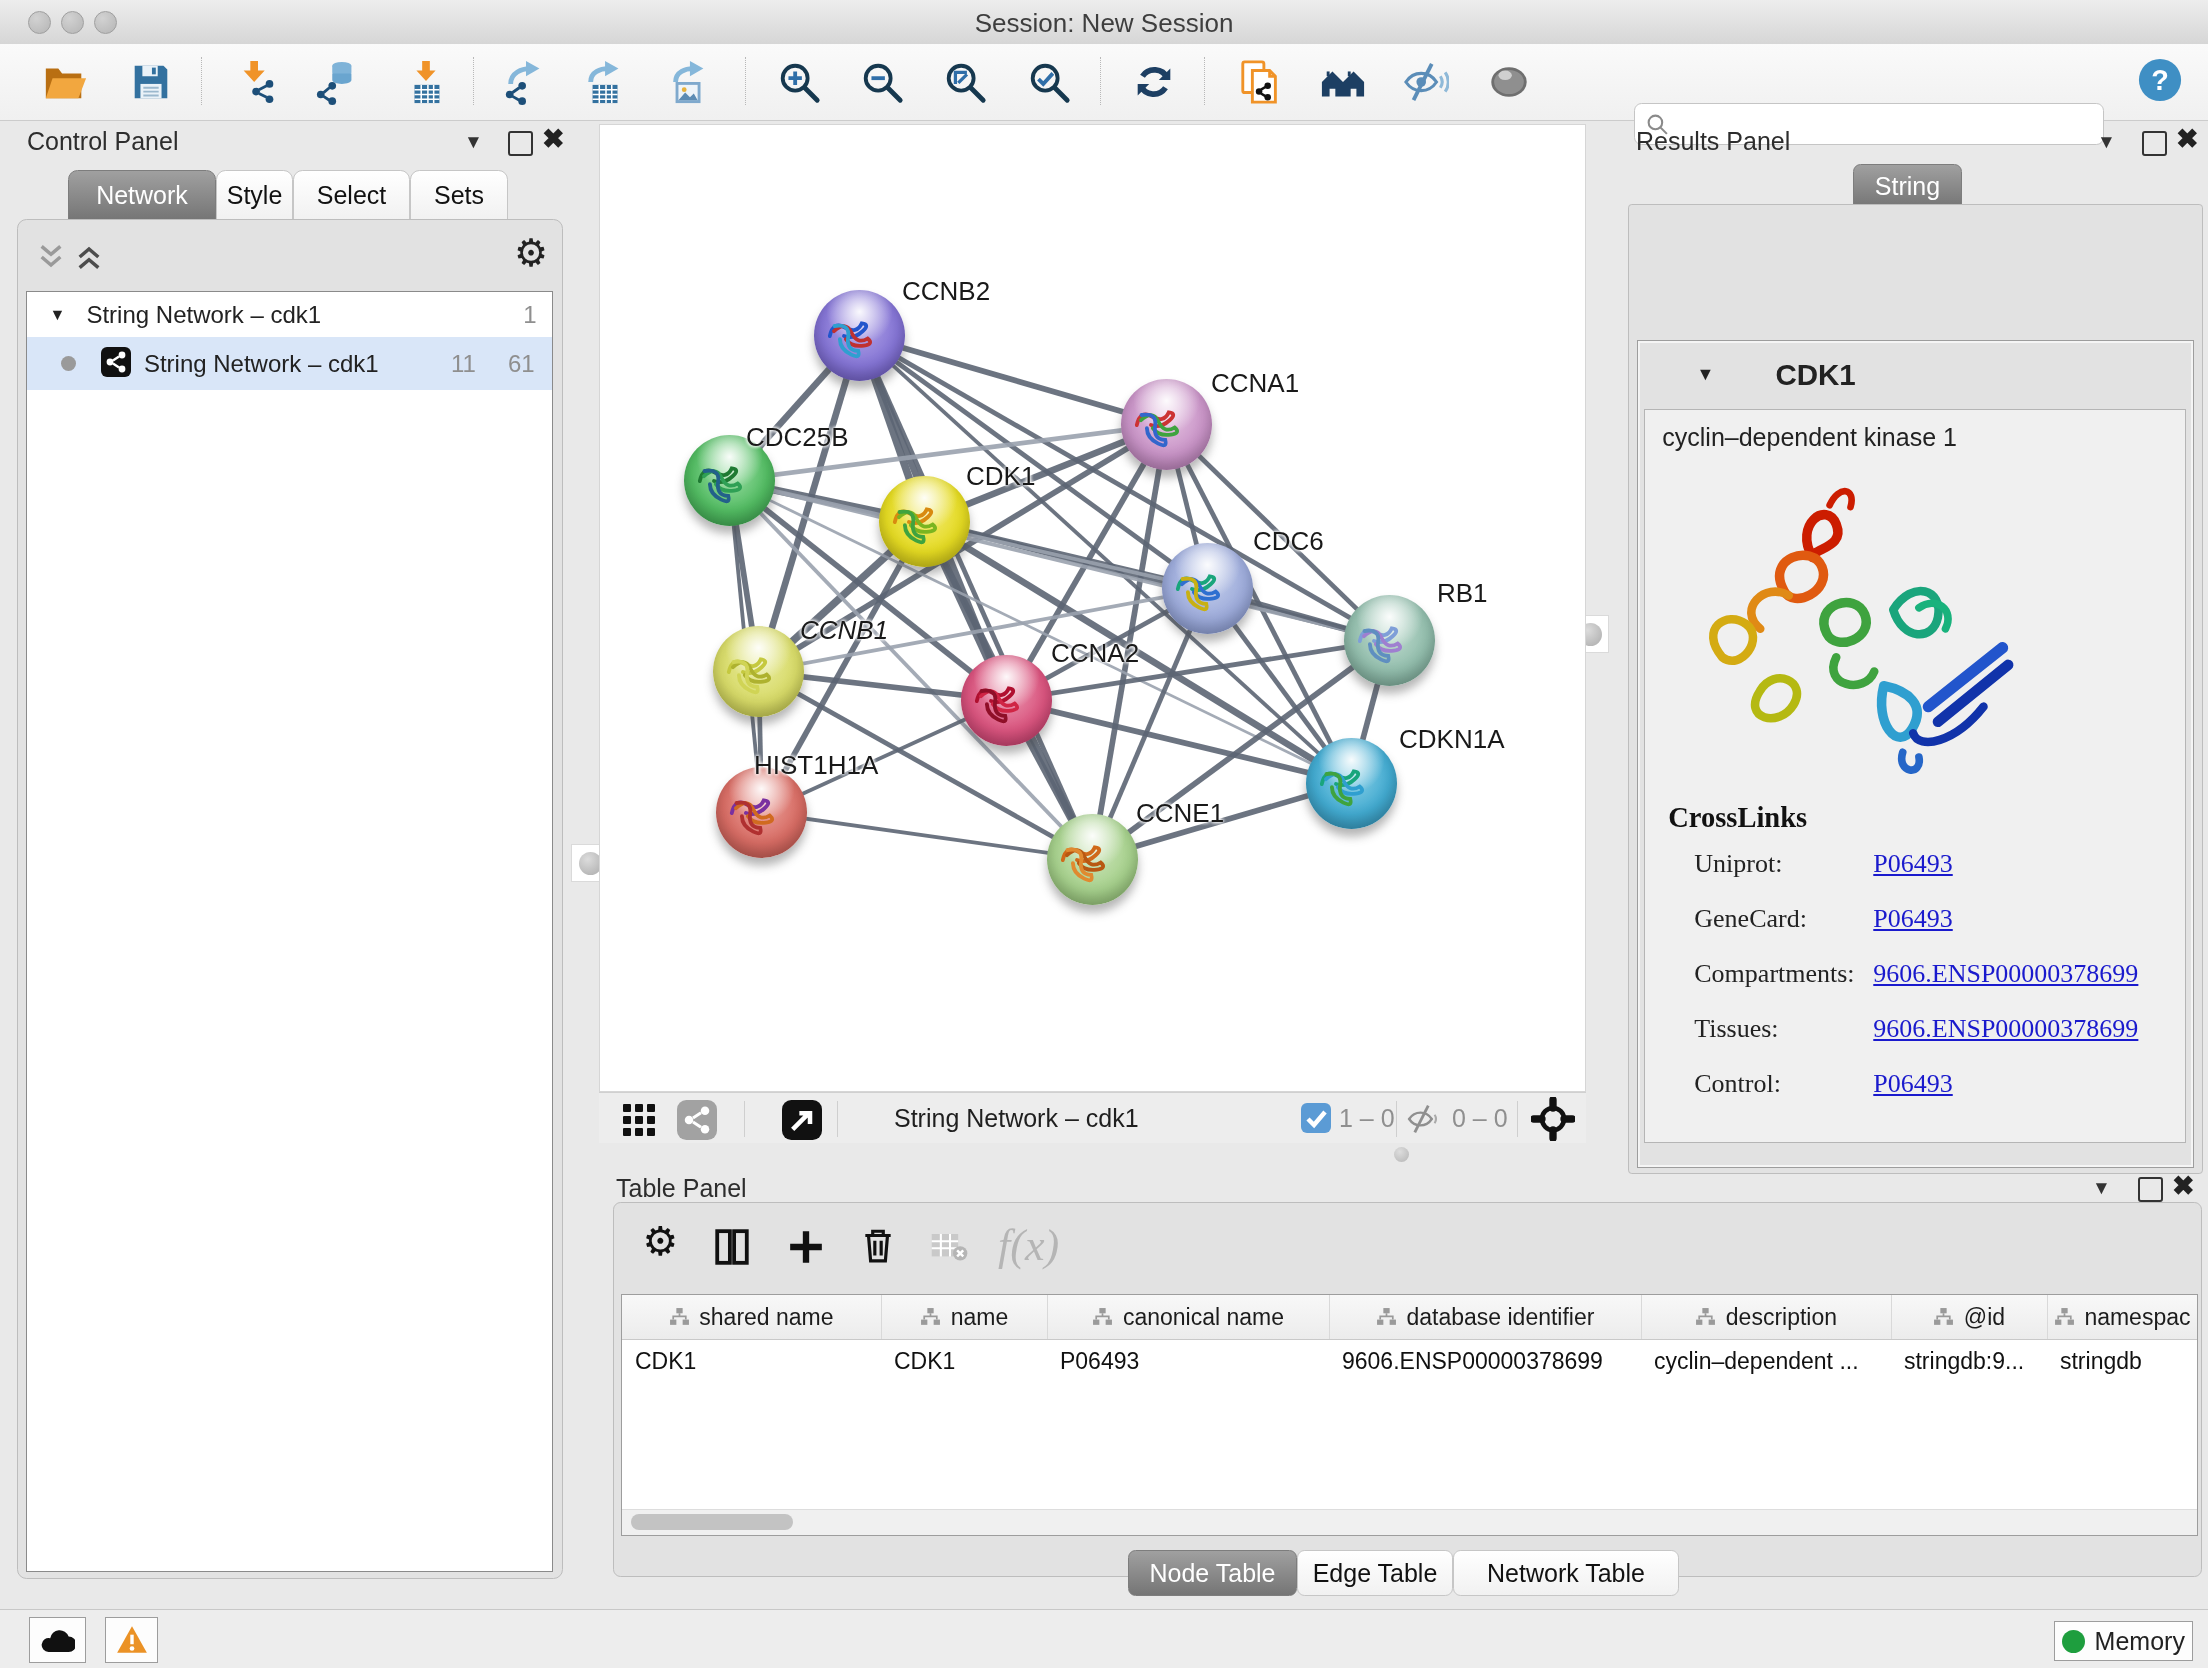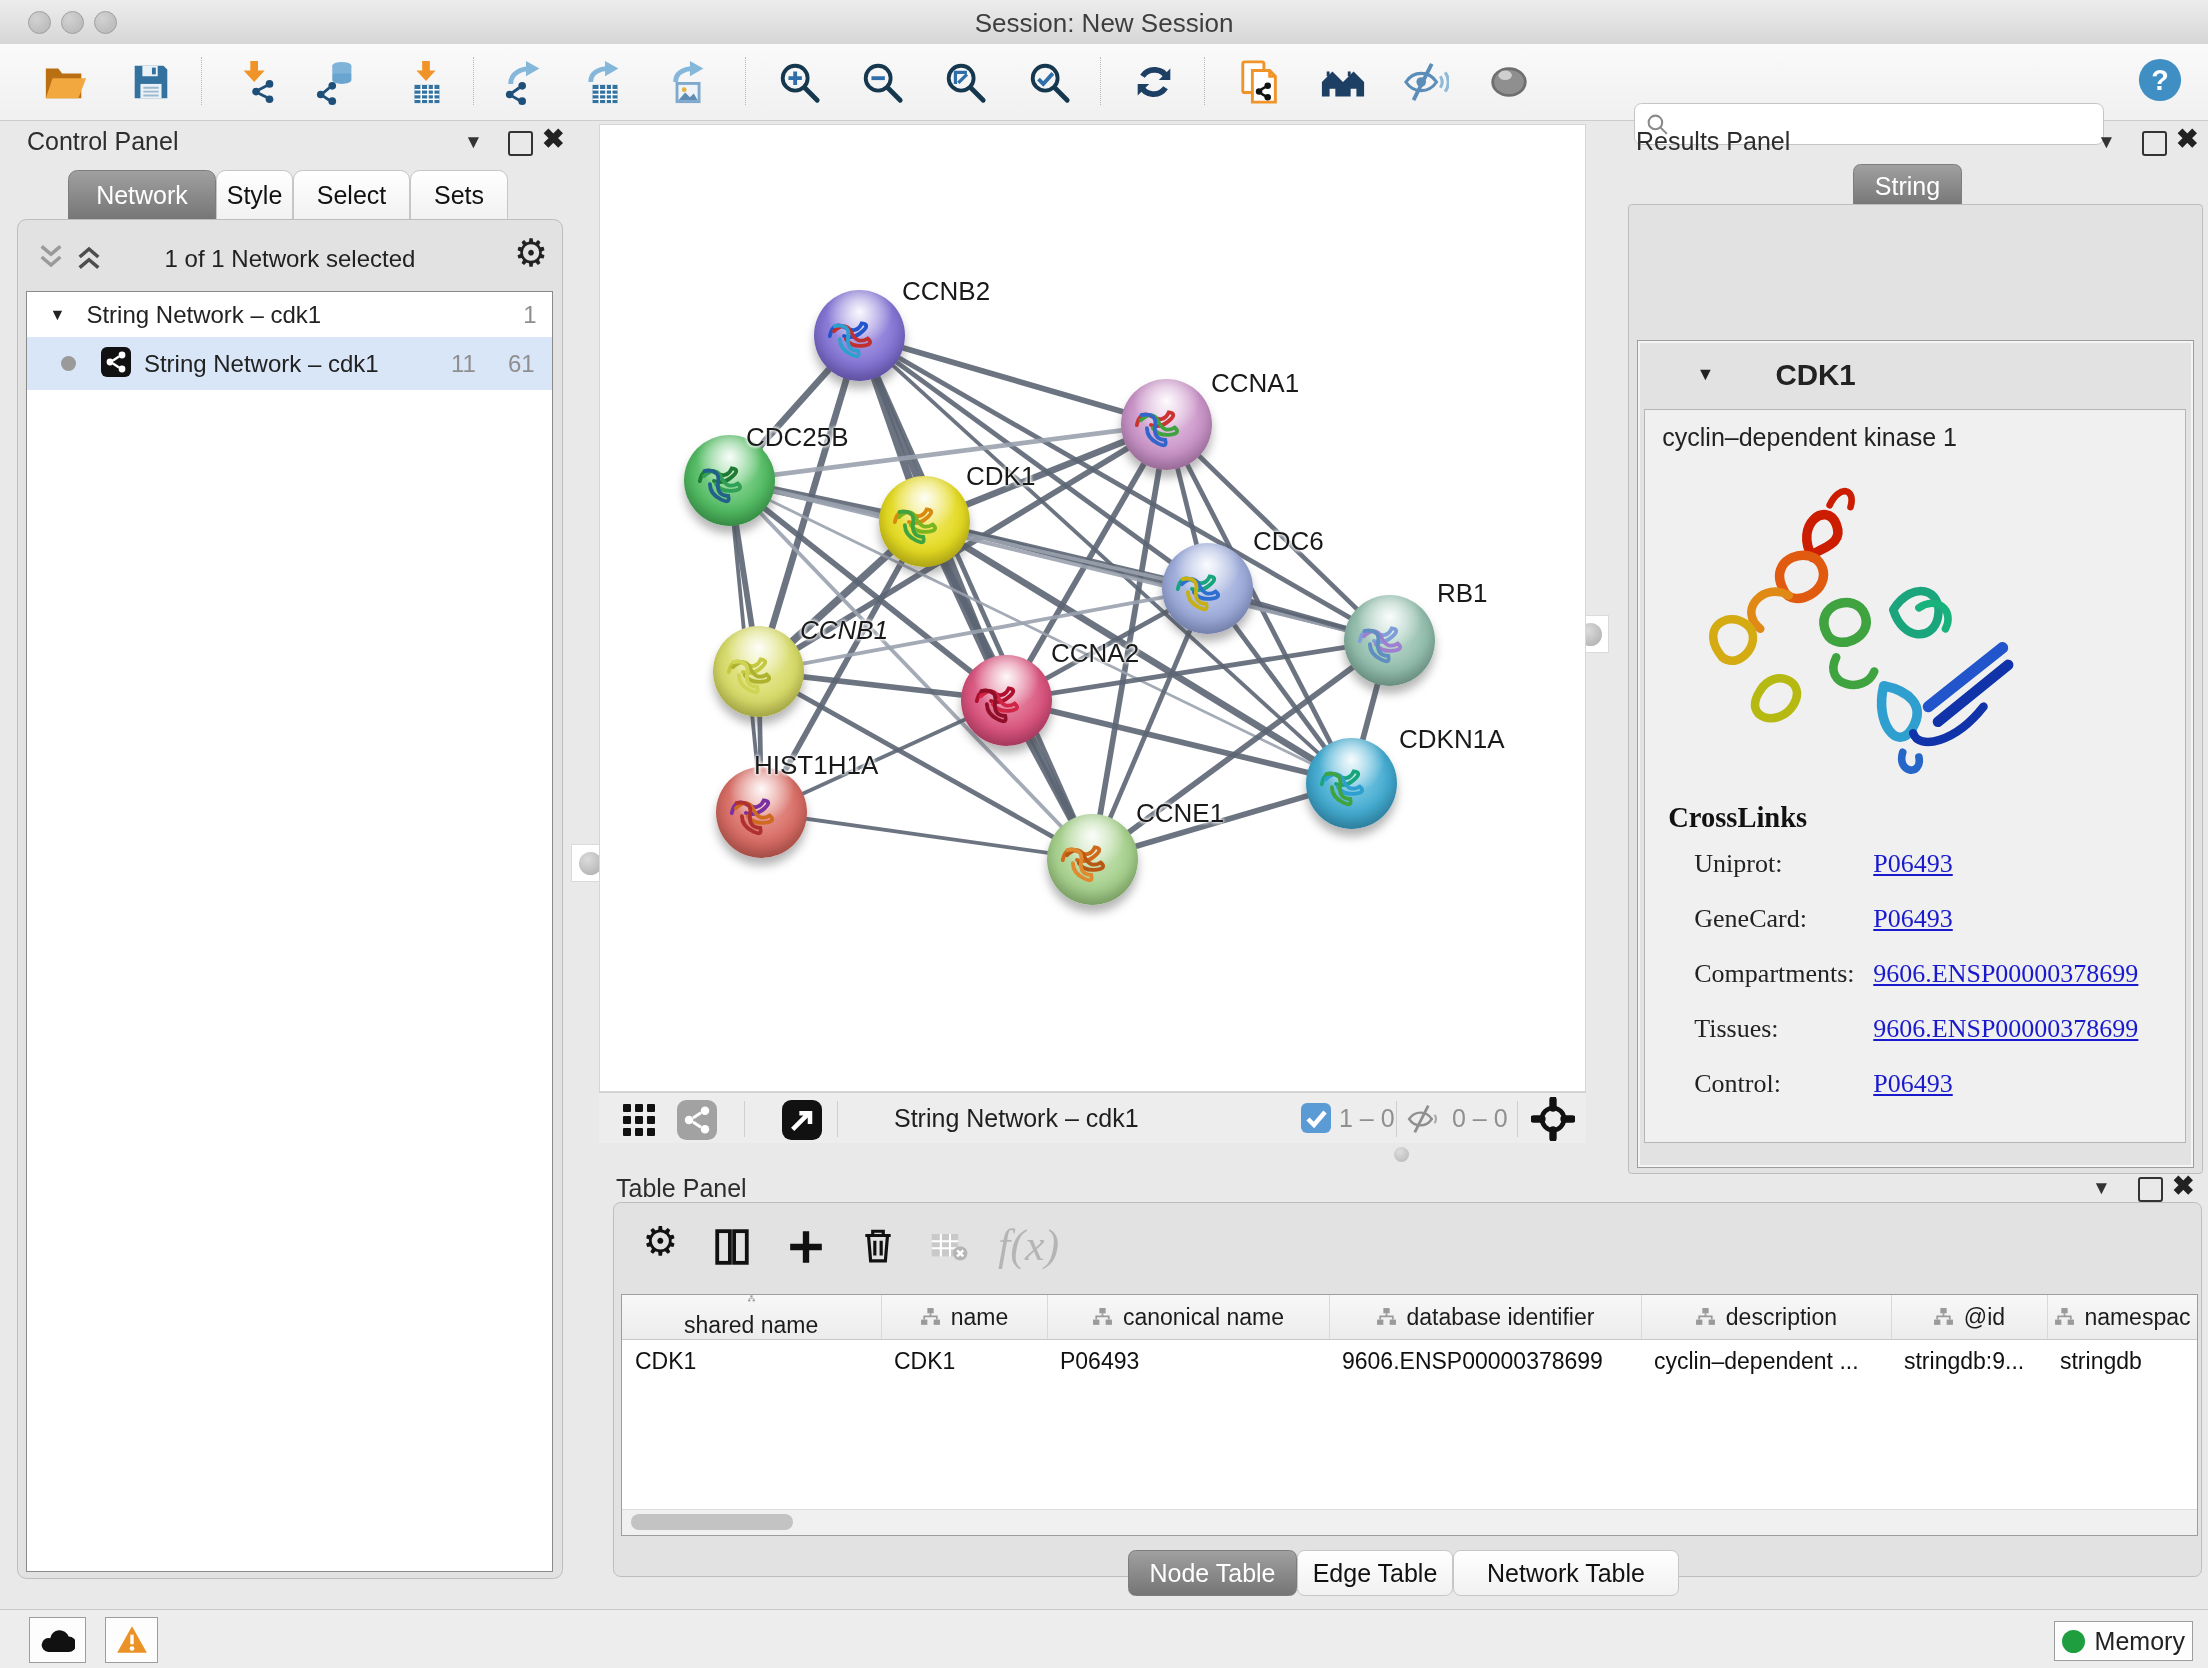--- a/index.html
+++ b/index.html
@@ -254,21 +254,20 @@
 
 <div class="abs panelbox" style="left:17px;top:219px;width:544px;height:1358px">
   <div class="abs" style="left:17px;top:21px">
     <svg viewBox="0 0 24 24" width="32" height="32" fill="none" stroke="#9a9a9a" stroke-width="2.6">
         <path d="M5 4l7 6 7-6M5 12l7 6 7-6"></path>
       </svg></div>
   <div class="abs" style="left:55px;top:21px">
     <svg viewBox="0 0 24 24" width="32" height="32" fill="none" stroke="#4d4d4d" stroke-width="2.6">
         <path d="M5 20l7-6 7 6M5 12l7-6 7 6"></path>
       </svg></div>
-  <div class="abs" style="left:0;right:0;top:25px;text-align:center;font-size:24px;color:#222">1 of 1 Network selected</div>
   <div class="abs gear" style="left:496px;top:11.4px;font-size:38px">⚙</div>
 
   <div class="abs whitebox" style="left:7.6px;top:71px;width:525px;height:1279px">
     <div style="height:45px;display:flex;align-items:center">
       <span style="margin-left:23px;font-size:16px;color:#222">▼</span>
       <span style="margin-left:21px;font-size:24px">String Network – cdk1</span>
       <span style="margin-left:auto;margin-right:15px;font-size:24px;color:#8f8f8f">1</span>
     </div>
     <div style="height:53px;display:flex;align-items:center;background:#d9e6f8">
       <span style="margin-left:34px;width:15px;height:15px;border-radius:50%;background:#9a9a9a"></span>
@@ -581,21 +580,21 @@
     <svg viewBox="0 0 36 28" width="38" height="28.5">
         <rect x="1" y="1" width="26" height="22" fill="#c9c9c9"></rect>
         <path d="M1 8h26M1 15h26M10 1v22M19 1v22" stroke="#fff" stroke-width="2"></path>
         <circle cx="29" cy="20" r="7" fill="#b5b5b5"></circle>
         <path d="M26 17l6 6M32 17l-6 6" stroke="#fff" stroke-width="2.4"></path>
       </svg></div>
   <div class="abs fx" style="left:384px;top:17px">f(x)</div>
 
   <div class="abs" style="left:6.7px;top:91px;width:1575px;height:240px;background:#fff;border:1px solid #9d9d9d">
     <div id="thead" style="display:flex;height:44px;background:linear-gradient(#f8f8f8,#ececec);border-bottom:1.9px solid #c9c9c9">
-        <div class="thcell" style="width: 259px; border-left: none; flex-direction: column;">
+        <div class="thcell" style="width: 259px; border-left: none;">
           <svg viewBox="0 0 20 20" width="21" height="21">
             <g fill="#9a9a9a">
               <rect x="7" y="1" width="6" height="5"></rect>
               <rect x="1" y="12" width="6" height="5"></rect>
               <rect x="13" y="12" width="6" height="5"></rect>
             </g>
             <path d="M10 6v3M4 12V9h12v3" stroke="#9a9a9a" stroke-width="1.6" fill="none"></path>
           </svg>
           <span>shared name</span>
         </div>

